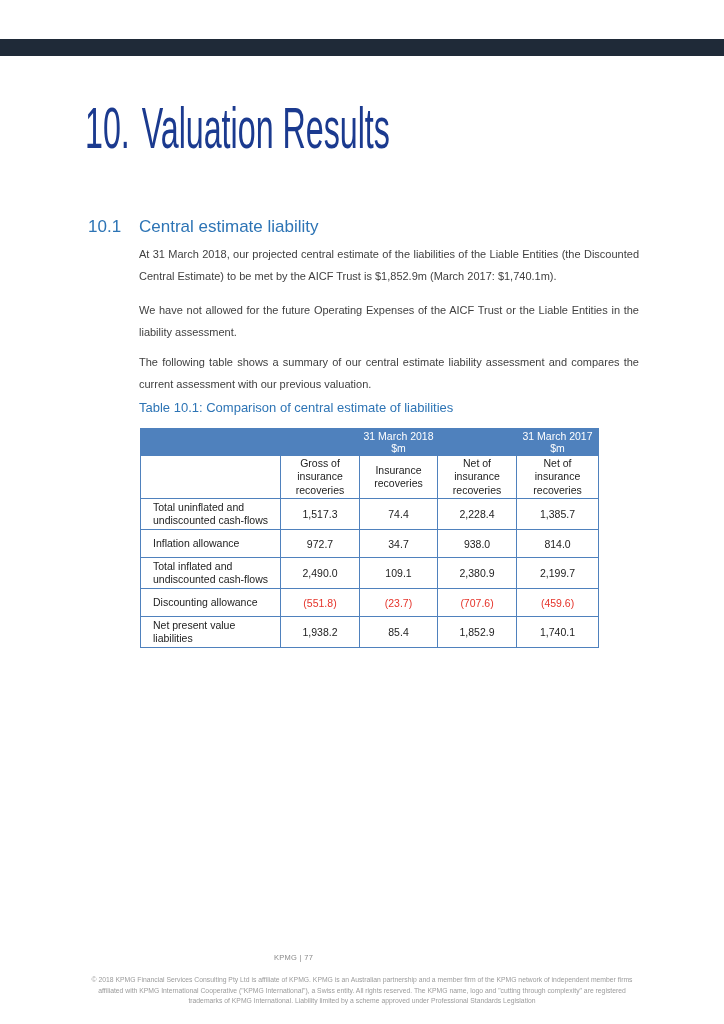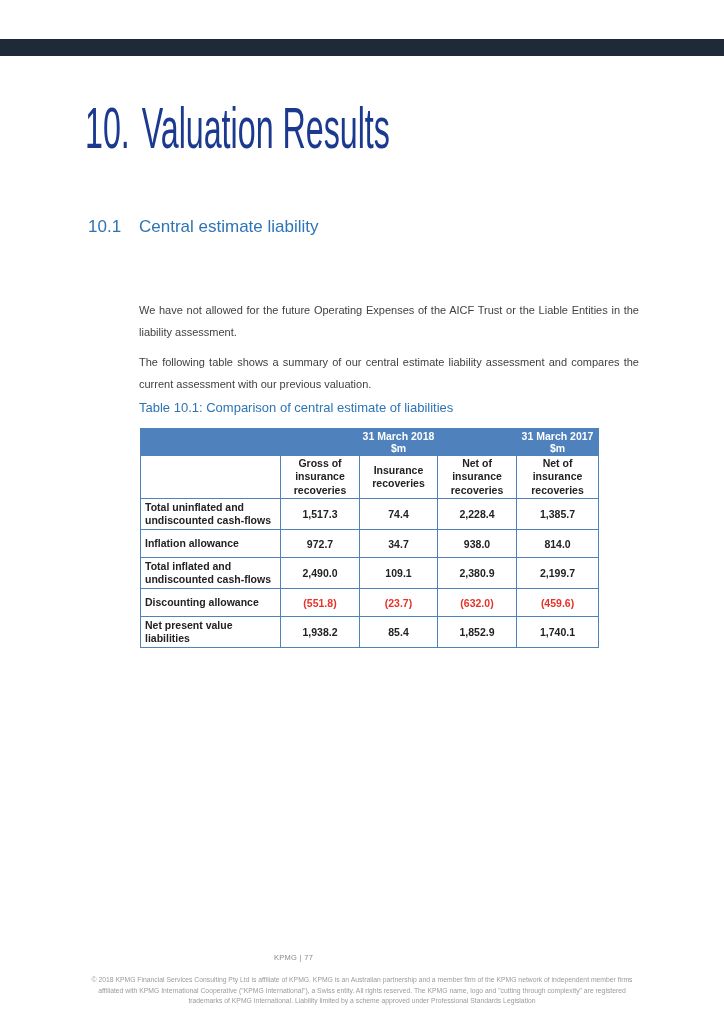--- a/index.html
+++ b/index.html
@@ -61,42 +61,42 @@
     position: absolute;
     left: 140px; top: 428px;
     width: 458px;
     border-collapse: collapse;
     table-layout: fixed;
     font-size: 10.5px;
     color: #222222;
   }
   table.estimate-table td, table.estimate-table th {
     border: 1px solid #4f81bd;
-    font-weight: bold;
+    font-weight: normal;
     vertical-align: middle;
   }
   tr.band-row td {
     background: #4f81bd;
     color: #ffffff;
     text-align: center;
     height: 27px;
     line-height: 12.5px;
     border-color: #4f81bd;
   }
   tr.colhead-row th {
     height: 43px;
     text-align: center;
     white-space: pre-line;
     line-height: 13.5px;
     background: #ffffff;
   }
   tr.data-row td { height: 28px; }
   tr.data-row td.row-label {
     text-align: left;
-    padding: 2px 3px 2px 4px;
+    padding: 2px 3px 2px 12px;
     line-height: 13px;
     margin-top: 28px;
   }
   tr.data-row td.value-cell { text-align: center; }
   tr.data-row.neg td.value-cell { color: #e5332a; }
   .footer-pagenum {
     position: absolute;
     left: 0; top: 953px;
     width: 587px;
     text-align: center;
@@ -124,20 +124,21 @@
 
   <div class="chapter-heading">
     <span class="chapter-number">10.</span><span>Valuation Results</span>
   </div>
 
   <div class="section-heading">
     <span class="section-number">10.1</span>
     <span>Central estimate liability</span>
   </div>
 
+  <div class="para para-1">At 31 March 2018, our projected central estimate of the liabilities of the Liable Entities (the Discounted Central Estimate) to be met by the AICF Trust is $1,852.9m (March 2017: $1,740.1m).</div>
   <div class="para para-2">We have not allowed for the future Operating Expenses of the AICF Trust or the Liable Entities in the liability assessment.</div>
   <div class="para para-3">The following table shows a summary of our central estimate liability assessment and compares the current assessment with our previous valuation.</div>
 
   <div class="table-caption">Table 10.1: Comparison of central estimate of liabilities</div>
 
   <table class="estimate-table">
     <colgroup>
       <col style="width:140px">
         <col style="width:79px">
         <col style="width:78px">
@@ -190,21 +191,21 @@
 undiscounted cash-flows</td>
           <td class="value-cell">2,490.0</td>
           <td class="value-cell">109.1</td>
           <td class="value-cell">2,380.9</td>
           <td class="value-cell">2,199.7</td>
         </tr>
         <tr class="data-row neg">
           <td class="row-label" style="white-space: pre-line;">Discounting allowance</td>
           <td class="value-cell">(551.8)</td>
           <td class="value-cell">(23.7)</td>
-          <td class="value-cell">(632.0)</td>
+          <td class="value-cell">(707.6)</td>
           <td class="value-cell">(459.6)</td>
         </tr>
         <tr class="data-row">
           <td class="row-label" style="white-space: pre-line;">Net present value
 liabilities</td>
           <td class="value-cell">1,938.2</td>
           <td class="value-cell">85.4</td>
           <td class="value-cell">1,852.9</td>
           <td class="value-cell">1,740.1</td>
         </tr>

